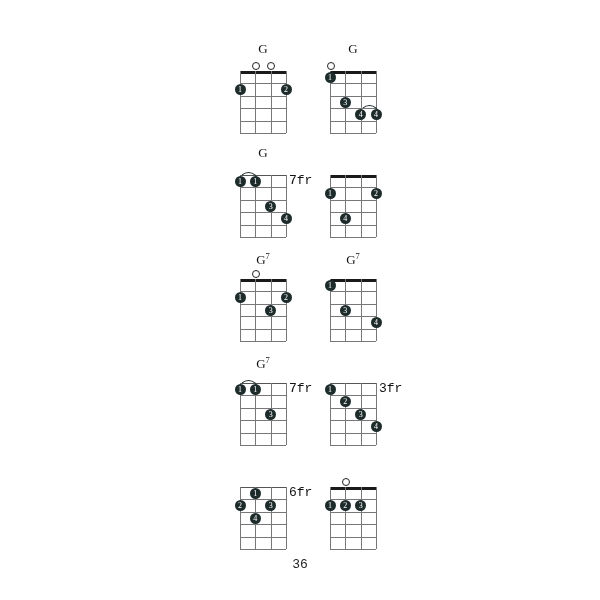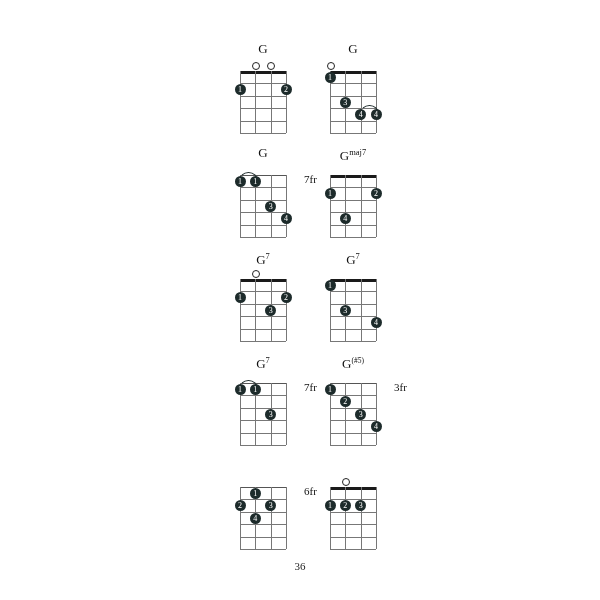--- a/index.html
+++ b/index.html
@@ -102,24 +102,24 @@
   }
   .stringline {
     position: absolute;
     top: 0;
     width: 1px;
     height: 62px;
     background: #777;
   }
   .fr-label {
     position: absolute;
-    font-family: Liberation Serif, serif;
-    font-size: 11px;
+    font-family: Liberation Mono, monospace;
+    font-size: 13px;
     color: #111;
-    left: 64px;
+    left: 49px;
     white-space: nowrap;
   }
   
   .open-circle {
     position: absolute;
     width: 6px;
     height: 6px;
     border: 1px solid #222;
     border-radius: 50%;
     background: #fff;
@@ -149,22 +149,22 @@
     border-radius: 50% 50% 0 0 / 100% 100% 0 0;
     height: 7px;
     z-index: 2;
   }
   .page-number {
     position: absolute;
     bottom: 28px;
     left: 0;
     width: 600px;
     text-align: center;
-    font-family: Liberation Serif, serif;
-    font-size: 11px;
+    font-family: Liberation Mono, monospace;
+    font-size: 13px;
     color: #222;
   }
 </style>
 </head>
 <body>
 
 <div class="page">
 
 
   <div class="grid">
@@ -223,21 +223,20 @@
           <div class="stringline" style="left: 46px;"></div>
           <div class="fr-label" style="top: -2px;">7fr</div>
           <div class="barre" style="left: -1px; width: 17.3333px; top: -2.8px;"></div>
           <div class="dot" style="left: -5.5px; top: 0.7px;">1</div>
           <div class="dot" style="left: 9.83333px; top: 0.7px;">1</div>
           <div class="dot" style="left: 25.1667px; top: 25.5px;">3</div>
           <div class="dot" style="left: 40.5px; top: 37.9px;">4</div>
         </div>
       </div>
       <div class="cell">
-        <div class="chord-name">G<span class="sup">maj7</span></div>
         <div class="diagram">
           <div class="nut"></div>
           <div class="fretline" style="top: 12.4px;"></div>
           <div class="fretline" style="top: 24.8px;"></div>
           <div class="fretline" style="top: 37.2px;"></div>
           <div class="fretline" style="top: 49.6px;"></div>
           <div class="fretline" style="top: 62px;"></div>
           <div class="stringline" style="left: 0px;"></div>
           <div class="stringline" style="left: 15.3333px;"></div>
           <div class="stringline" style="left: 30.6667px;"></div>
@@ -298,21 +297,20 @@
           <div class="stringline" style="left: 30.6667px;"></div>
           <div class="stringline" style="left: 46px;"></div>
           <div class="fr-label" style="top: -2px;">7fr</div>
           <div class="barre" style="left: -1px; width: 17.3333px; top: -2.8px;"></div>
           <div class="dot" style="left: -5.5px; top: 0.7px;">1</div>
           <div class="dot" style="left: 9.83333px; top: 0.7px;">1</div>
           <div class="dot" style="left: 25.1667px; top: 25.5px;">3</div>
         </div>
       </div>
       <div class="cell">
-        <div class="chord-name">G<span class="supsmall">(#5)</span></div>
         <div class="diagram">
           <div class="topline"></div>
           <div class="fretline" style="top: 12.4px;"></div>
           <div class="fretline" style="top: 24.8px;"></div>
           <div class="fretline" style="top: 37.2px;"></div>
           <div class="fretline" style="top: 49.6px;"></div>
           <div class="fretline" style="top: 62px;"></div>
           <div class="stringline" style="left: 0px;"></div>
           <div class="stringline" style="left: 15.3333px;"></div>
           <div class="stringline" style="left: 30.6667px;"></div>

